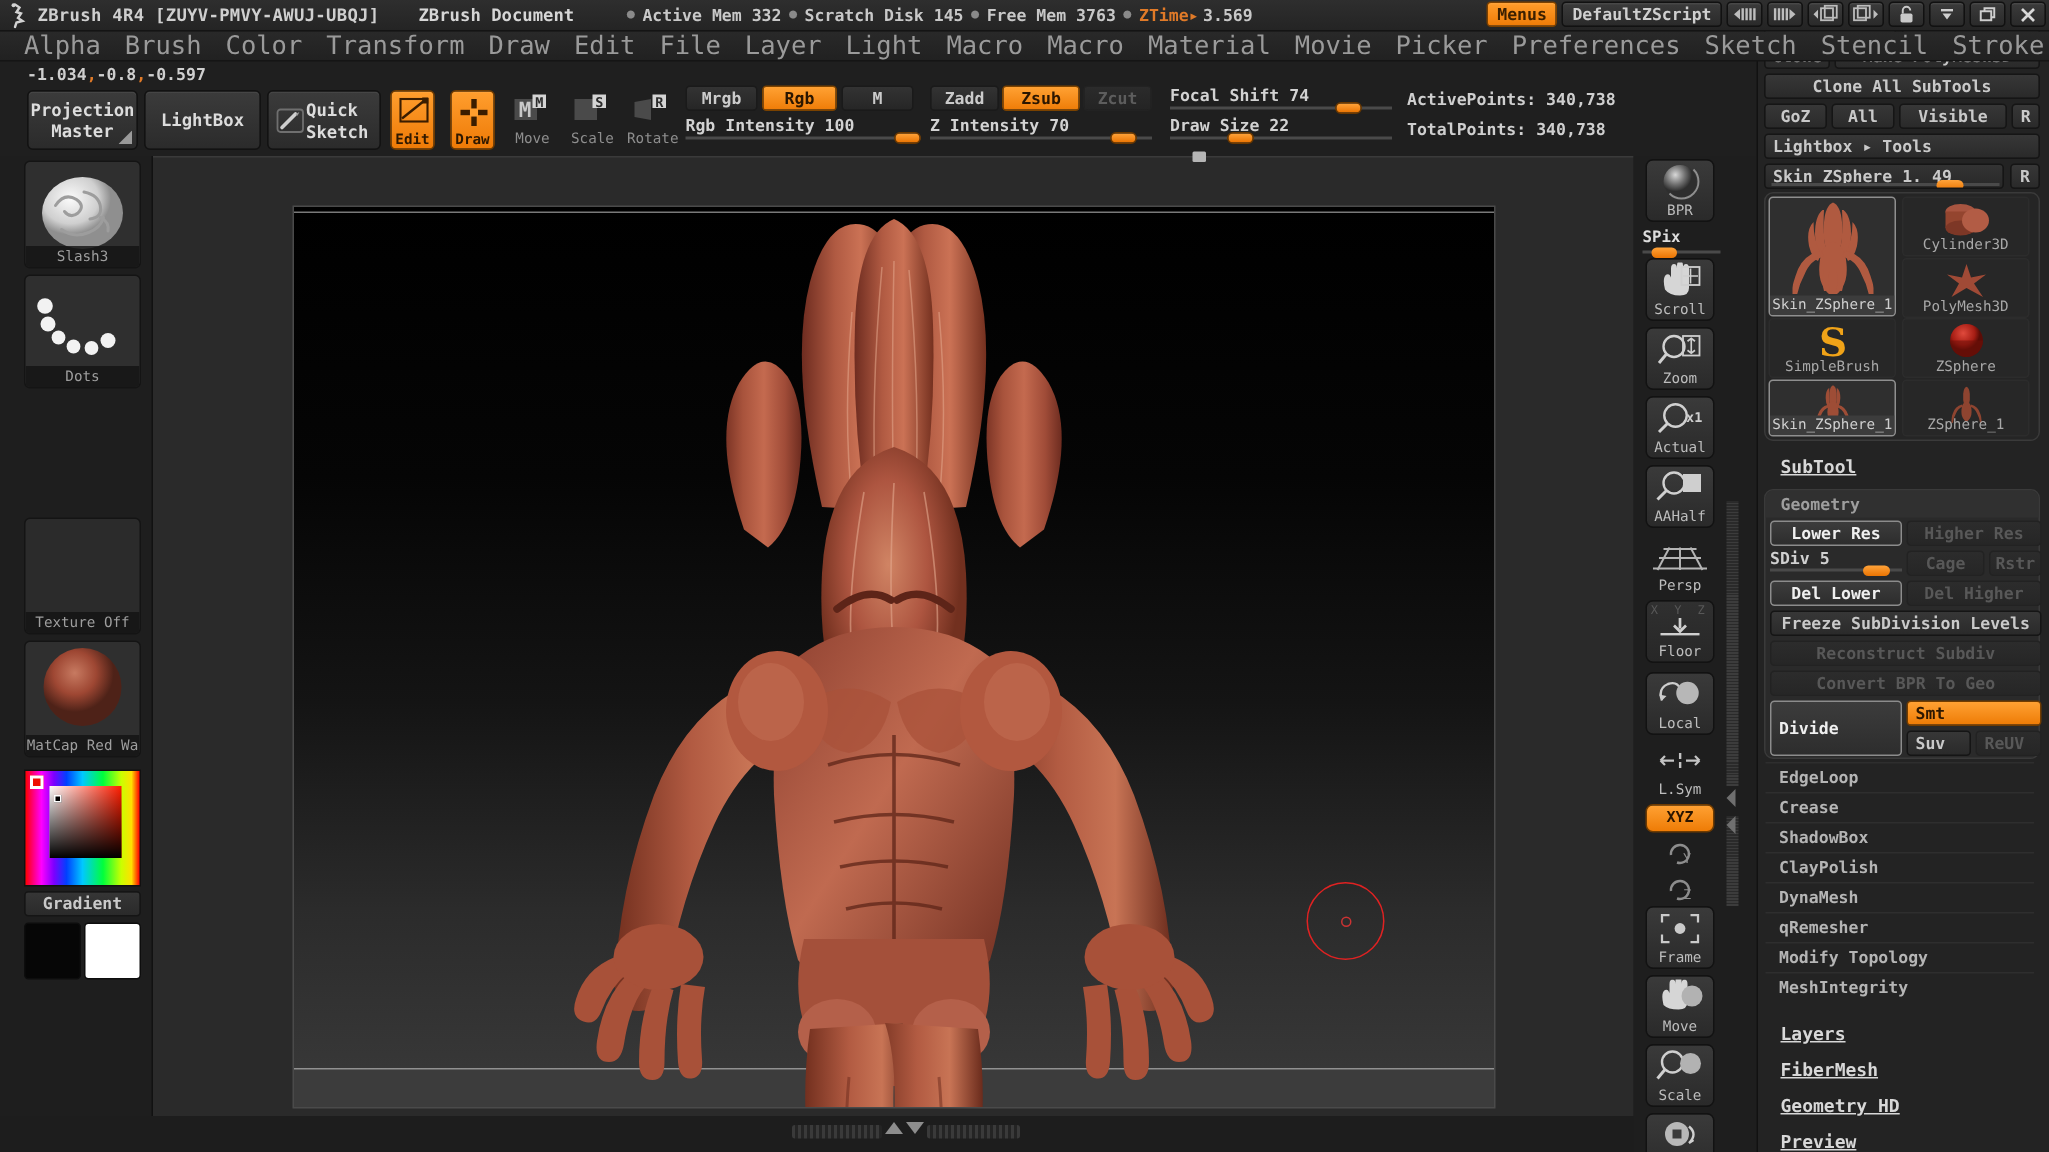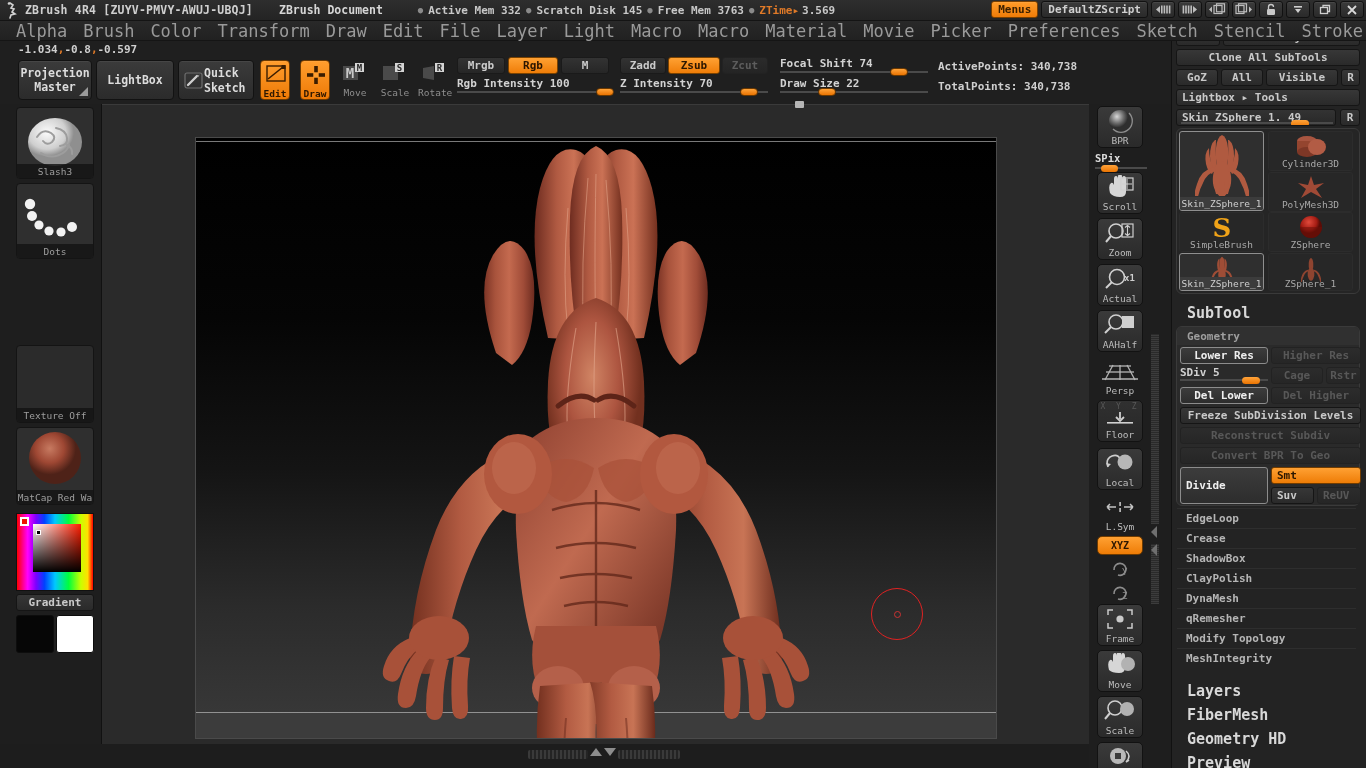--- a/index.html
+++ b/index.html
@@ -195,21 +195,21 @@
     background:#272727; overflow:hidden;
   }
   .toolslot.sel{ border-color:#8f8f8f; background:#2f2f2f;}
   .toolslot .tcap{ position:absolute; left:0; bottom:0; width:100%; height:13px;
     color:#a8a8a8; font-size:9.5px; display:flex; align-items:center; justify-content:center; white-space:nowrap;}
   .toolslot.sel .tcap{ background:#3c3c3c; color:#cfcfcf;}
   .toolslot .tthumb{ position:absolute; left:0; top:2px; width:100%; height:52px; display:flex; align-items:center; justify-content:center;}
   .toolsbox{
     position:absolute; left:4px; border:1px solid #3a3a3a; border-radius:6px; background:#252525;
   }
-  .sectionhdr{ position:absolute; font-size:15px; font-weight:bold; color:#d8d8d8;}
+  .sectionhdr{ position:absolute; font-size:12px; font-weight:bold; color:#d8d8d8;text-decoration:underline;}
   .subbox{ position:absolute; left:4px; border:1px solid #3a3a3a; border-radius:6px; background:#2a2a2a;}
   .subhdr{ position:absolute; left:0; top:0; width:100%; height:18px;
      display:flex; align-items:center; padding-left:10px; font-size:11px; font-weight:bold; color:#9e9e9e;
      background:#303030; border-radius:5px 5px 0 0;}
   .menurow{
     position:absolute; left:5px; width:179px; height:20px;
     display:flex; align-items:center; padding-left:9px;
     font-size:11px; font-weight:bold; color:#b5b5b5;
     border-top:1px solid #2e2e2e;
   }

